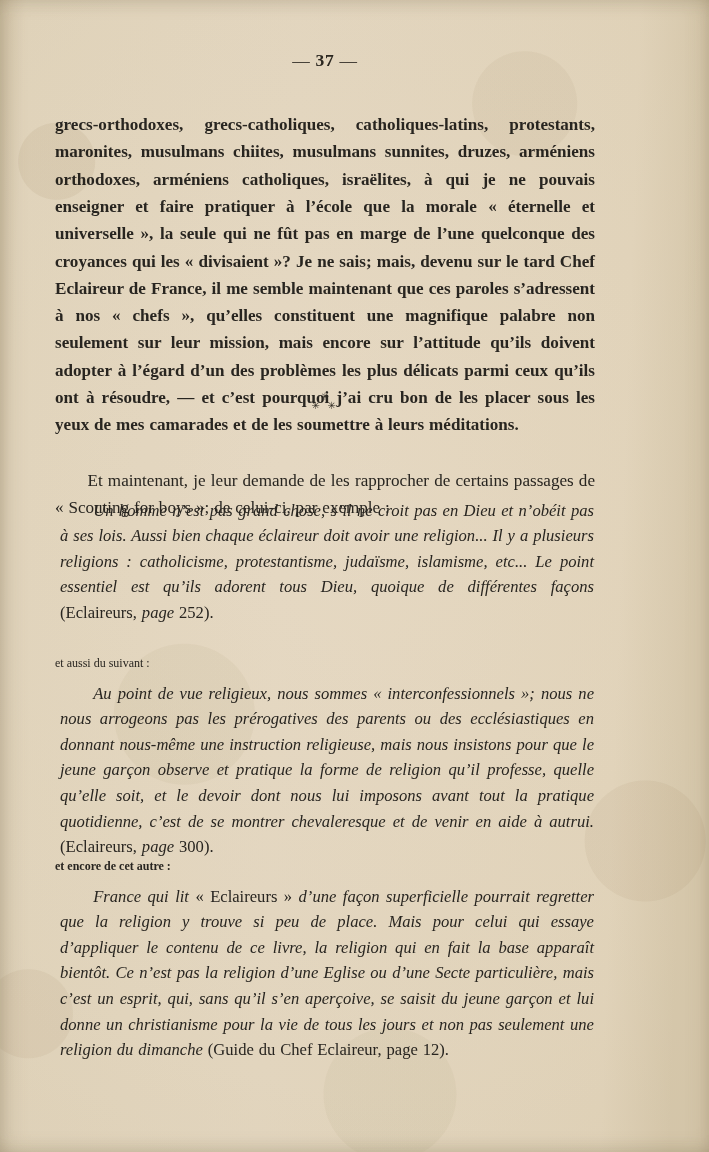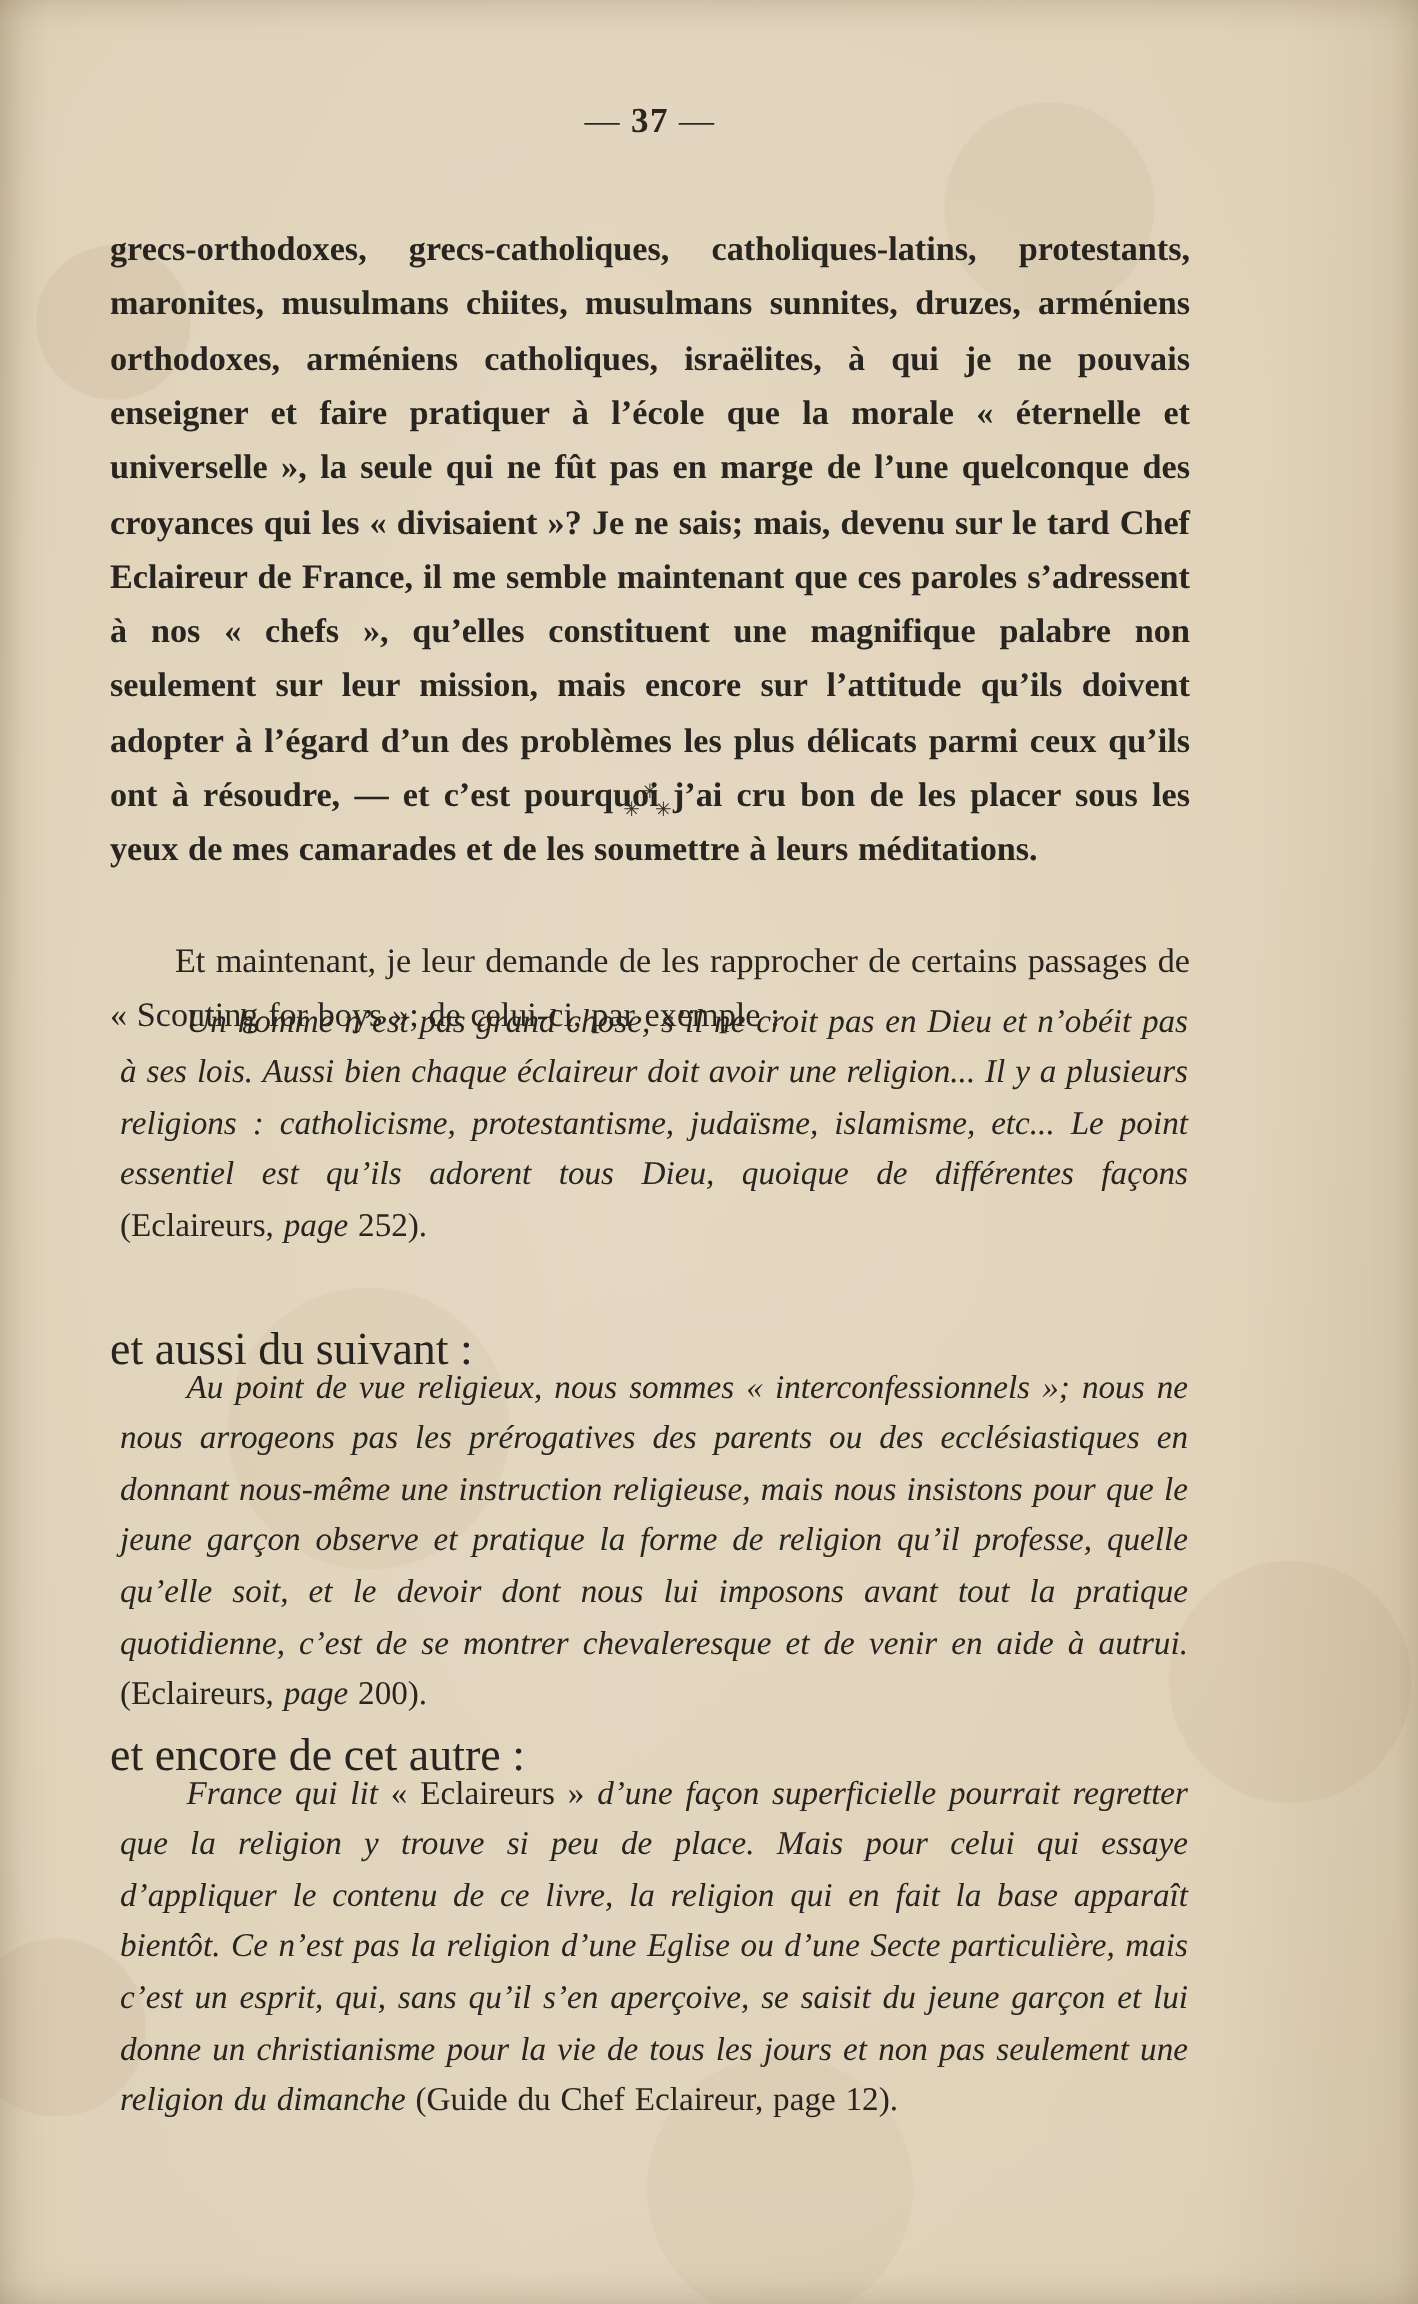--- a/index.html
+++ b/index.html
@@ -107,32 +107,32 @@
     word-spacing: .045em;
   }
   .quote .rm {
     font-style: normal;
   }
 
   .lead-in {
     position: absolute;
     left: 0;
     width: 540px;
-    font-size: 23px;
+    font-size: 12px;
     line-height: 27.3px;
     color: #282520;
   }
 
   
   #par-main      { top: 94px; font-weight: bold; }
   #par-et        { top: 450px; }
   #quote-1       { top: 481px; }
   #lead-2        { top: 638px; }
   #quote-2       { top: 664px; }
-  #lead-3        { top: 841px; }
+  #lead-3        { top: 841px; font-weight: bold; }
   #quote-3       { top: 867px; }
 </style>
 </head>
 <body>
 
 <div id="page">
 
   <div id="content">
 
     <div class="folio">
@@ -156,21 +156,21 @@
       <span>page</span>
       <span class="rm">252).</span>
     </p>
 
     <p class="lead-in" id="lead-2">et aussi du suivant :</p>
 
     <p class="quote" id="quote-2">
       <span>Au point de vue religieux, nous sommes « interconfessionnels »; nous ne nous arrogeons pas les prérogatives des parents ou des ecclésiastiques en donnant nous-même une instruction religieuse, mais nous insistons pour que le jeune garçon observe et pratique la forme de religion qu’il professe, quelle qu’elle soit, et le devoir dont nous lui imposons avant tout la pratique quotidienne, c’est de se montrer chevaleresque et de venir en aide à autrui.</span>
       <span class="rm">(Eclaireurs,</span>
       <span>page</span>
-      <span class="rm">200).</span>
+      <span class="rm">300).</span>
     </p>
 
     <p class="lead-in" id="lead-3">et encore de cet autre :</p>
 
     <p class="quote" id="quote-3">
       <span>France qui lit</span>
       <span class="rm">« Eclaireurs »</span>
       <span>d’une façon superficielle pourrait regretter que la religion y trouve si peu de place. Mais pour celui qui essaye d’appliquer le contenu de ce livre, la religion qui en fait la base apparaît bientôt. Ce n’est pas la religion d’une Eglise ou d’une Secte particulière, mais c’est un esprit, qui, sans qu’il s’en aperçoive, se saisit du jeune garçon et lui donne un christianisme pour la vie de tous les jours et non pas seulement une religion du dimanche</span>
       <span class="rm">(Guide du Chef Eclaireur, page 12).</span>
     </p>

